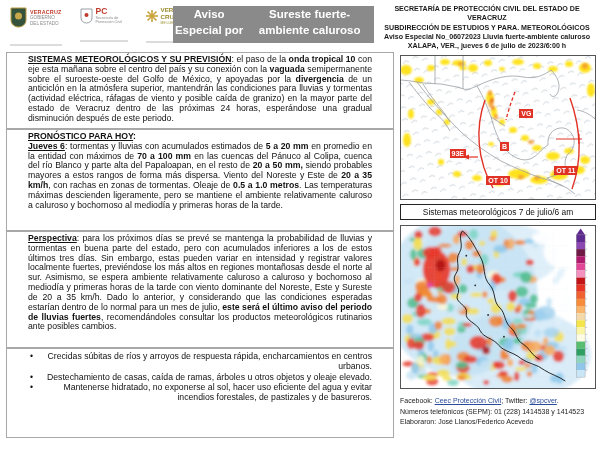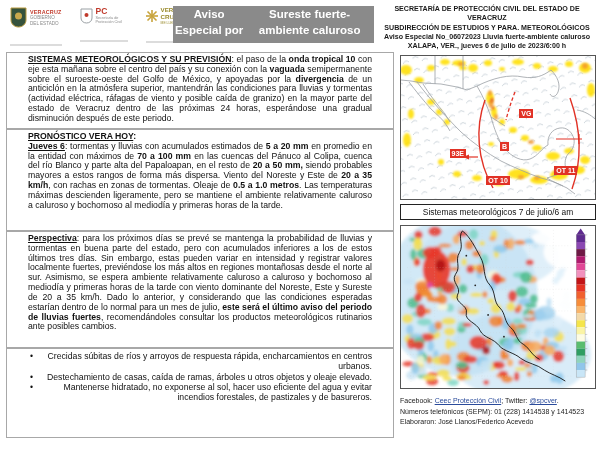--- a/index.html
+++ b/index.html
@@ -104,21 +104,21 @@
     <div>SUBDIRECCIÓN DE ESTUDIOS Y PARA. METEOROLÓGICOS</div>
     <div>Aviso Especial No_06072023 Lluvia fuerte-ambiente caluroso</div>
     <div>XALAPA, VER., jueves 6 de julio de 2023/6:00 h</div>
   </div>
 
   <div class="col-left">
     <div class="tbox box1">
       <p><span class="b u">SISTEMAS METEOROLÓGICOS Y SU PREVISIÓN</span><span>: el paso de la </span><span class="b">onda tropical 10</span><span> con eje esta mañana sobre el centro del país y su conexión con la </span><span class="b">vaguada</span><span> semipermanente sobre el suroeste-oeste del Golfo de México, y apoyadas por la </span><span class="b">divergencia</span><span> de un anticiclón en la atmósfera superior, mantendrán las condiciones para lluvias y tormentas (actividad eléctrica, ráfagas de viento y posible caída de granizo) en la mayor parte del estado de Veracruz dentro de las próximas 24 horas, esperándose una gradual disminución después de este periodo.</span></p>
     </div>
     <div class="tbox box2">
-      <div><span class="b u">PRONÓSTICO VERA HOY</span><span class="b">:</span></div>
+      <div><span class="b u">PRONÓSTICO PARA HOY</span><span class="b">:</span></div>
       <p><span class="b u">Jueves 6</span><span>: tormentas y lluvias con acumulados estimados de </span><span class="b">5 a 20 mm</span><span> en promedio en la entidad con máximos de </span><span class="b">70 a 100 mm</span><span> en las cuencas del Pánuco al Colipa, cuenca del río Blanco y parte alta del Papaloapan, en el resto de </span><span class="b">20 a 50 mm,</span><span> siendo probables mayores a estos rangos de forma más dispersa. Viento del Noreste y Este de </span><span class="b">20 a 35 km/h</span><span>, con rachas en zonas de tormentas. Oleaje de </span><span class="b">0.5 a 1.0 metros</span><span>. Las temperaturas máximas descienden ligeramente, pero se mantiene el ambiente relativamente caluroso a caluroso y bochornoso al mediodía y primeras horas de la tarde.</span></p>
     </div>
     <div class="tbox box3">
       <p><span class="b u">Perspectiva</span><span>: para los próximos días se prevé se mantenga la probabilidad de lluvias y tormentas en buena parte del estado, pero con acumulados inferiores a los de estos últimos tres días. Sin embargo, estas pueden variar en intensidad y registrar valores localmente fuertes, previéndose los más altos en regiones montañosas desde el norte al sur. Asimismo, se espera ambiente relativamente caluroso a caluroso y bochornoso al mediodía y primeras horas de la tarde con viento dominante del Noreste, Este y Sureste de 20 a 35 km/h. Dado lo anterior, y considerando que las condiciones esperadas estarían dentro de lo normal para un mes de julio, </span><span class="b">este será el último aviso del periodo de lluvias fuertes</span><span>, recomendándoles consultar los productos meteorológicos rutinarios ante posibles cambios.</span></p>
     </div>
     <div class="tbox box4">
       <ul class="plist">
           <li>Crecidas súbitas de ríos y arroyos de respuesta rápida, encharcamientos en centros urbanos.</li>
           <li>Destechamiento de casas, caída de ramas, árboles u otros objetos y oleaje elevado.</li>
           <li>Mantenerse hidratado, no exponerse al sol, hacer uso eficiente del agua y evitar incendios forestales, de pastizales y de basureros.</li>

